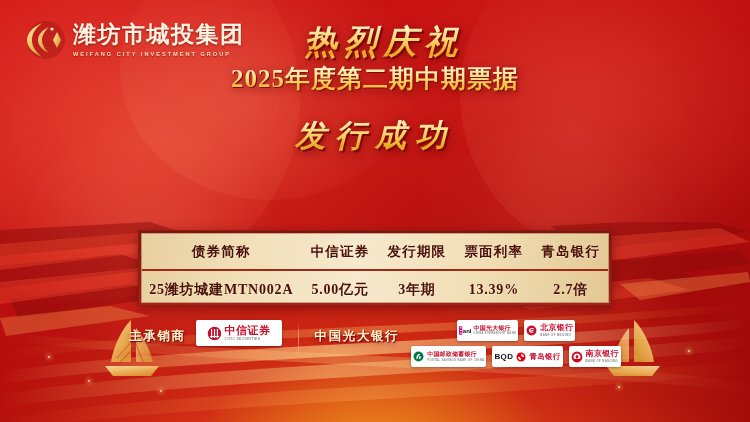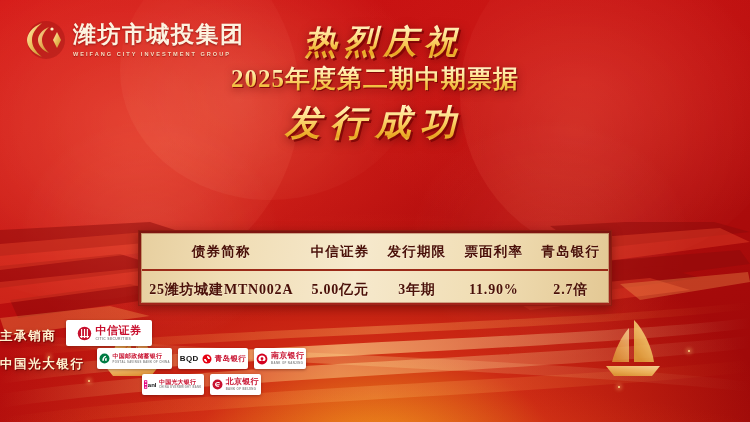--- a/index.html
+++ b/index.html
@@ -106,21 +106,21 @@
     filter: drop-shadow(1.5px 1.5px 0 rgba(125,5,5,.9)) drop-shadow(0 2px 4px rgba(90,0,0,.45));
   }
   .l3 {
     font-family: "Liberation Serif", "DejaVu Serif", serif;
     font-size: 25px; font-weight: 700; letter-spacing: 1px; line-height: 1.3;
     background: linear-gradient(180deg, #fff8dc 0%, #ffe591 40%, #f4c246 66%, #e9ab27 100%);
     -webkit-background-clip: text; background-clip: text;
     color: transparent; -webkit-text-fill-color: transparent;
     filter: drop-shadow(1.5px 1.5px 0 rgba(125,5,5,.9)) drop-shadow(0 2px 4px rgba(90,0,0,.45));
   }
-  .l4 { font-size: 36px; line-height: 1.3; margin-top: 4px; letter-spacing: 9px; }
+  .l4 { font-size: 31px; line-height: 1.3; margin-top: 20px; letter-spacing: 9px; }
   .l5 {
     font-family: "Liberation Serif", "DejaVu Serif", serif;
     font-size: 20px; font-weight: 700; letter-spacing: 0.5px; line-height: 1.3;
     margin-top: 8px;
     background: linear-gradient(180deg, #fffbe8 0%, #ffeaa6 45%, #f7cd5e 100%);
     -webkit-background-clip: text; background-clip: text;
     color: transparent; -webkit-text-fill-color: transparent;
     filter: drop-shadow(1.2px 1.2px 0 rgba(125,5,5,.9)) drop-shadow(0 2px 3px rgba(90,0,0,.45));
   }
 
@@ -160,23 +160,22 @@
   #bond-table .c0 { width: 34%; }
   #bond-table .c1 { width: 17%; }
   #bond-table .c2 { width: 16%; }
   #bond-table .c3 { width: 17%; }
   #bond-table .c4 { width: 16%; }
 
   
   #underwriters {
     position: absolute; left: 0; right: 0; top: 320px; height: 62px;
     z-index: 7;
-    display: flex; align-items: flex-start; justify-content: space-between;
+    display: flex; align-items: flex-start; justify-content: center;
     gap: 0;
-    flex-direction: column;
   }
   .uw-group { display: flex; align-items: flex-start; }
   .uw-label {
     font-family: "Liberation Serif", "DejaVu Serif", serif;
     font-size: 12.5px; font-weight: 700; letter-spacing: 1.6px;
     color: #fff2cf; white-space: nowrap;
     text-shadow: 1px 1px 0 rgba(120,5,5,.8), 0 2px 4px rgba(80,0,0,.5);
     margin-top: 8px;
   }
   .divider {
@@ -359,21 +358,21 @@
             <th class="c2">发行期限</th>
             <th class="c3">票面利率</th>
             <th class="c4">青岛银行</th>
           </tr>
         </thead>
         <tbody>
           <tr>
             <td class="c0">25潍坊城建MTN002A</td>
             <td class="c1">5.00亿元</td>
             <td class="c2">3年期</td>
-            <td class="c3">11.90%</td>
+            <td class="c3">13.39%</td>
             <td class="c4">2.7倍</td>
           </tr>
         </tbody>
       </table>
     </div>
   </div>
 
   <div id="underwriters">
 
     <div class="uw-group">
@@ -394,58 +393,20 @@
       </div>
     </div>
 
     <div class="divider"></div>
 
     <div class="uw-group">
       <div class="uw-label">中国光大银行</div>
 
       <div class="bank-rows">
 
-        <div class="bank-row r1">
-
-          <div class="logo-box lb">
-            <svg class="em" width="11" height="11" viewBox="0 0 20 20">
-              <circle cx="10" cy="10" r="9" fill="#007b43"></circle>
-              <path d="M6,14 C6,9 8,6 12,5 L13,7 C10,8 9,10 9,14 Z" fill="#fff"></path>
-              <path d="M11,14 L14,14 L14,9 L11,10 Z" fill="#fff"></path>
-            </svg>
-            <div class="lb-stack">
-              <div class="lb-cn" style="font-size:6px;letter-spacing:.2px;">中国邮政储蓄银行</div>
-              <div class="lb-en" style="font-size:2.8px;">POSTAL SAVINGS BANK OF CHINA</div>
-            </div>
-          </div>
-
-          <div class="logo-box lb">
-            <div class="lb-cn" style="font-size:8px;color:#111;letter-spacing:.4px;font-family:'Liberation Sans',sans-serif;">BQD</div>
-            <svg class="em" width="10" height="10" viewBox="0 0 20 20">
-              <circle cx="10" cy="10" r="9" fill="#e60012"></circle>
-              <path d="M10,4 C13,4 16,6 16,10 L12,10 C12,8 11,7 10,7 Z" fill="#fff"></path>
-              <path d="M10,16 C7,16 4,14 4,10 L8,10 C8,12 9,13 10,13 Z" fill="#fff"></path>
-            </svg>
-            <div class="lb-cn" style="font-size:7.5px;letter-spacing:.3px;">青岛银行</div>
-          </div>
-
-          <div class="logo-box lb">
-            <svg class="em" width="12" height="12" viewBox="0 0 20 20">
-              <circle cx="10" cy="10" r="9" fill="#d4001f"></circle>
-              <path d="M10,4 C13.5,4 16,6.5 16,10 C16,12 14.5,13.5 12.5,13.5 C11,13.5 10,12.5 10,11 C10,12.5 9,13.5 7.5,13.5 C5.5,13.5 4,12 4,10 C4,6.5 6.5,4 10,4 Z" fill="#fff"></path>
-              <circle cx="10" cy="9.5" r="2.3" fill="#d4001f"></circle>
-            </svg>
-            <div class="lb-stack">
-              <div class="lb-cn" style="font-size:8px;letter-spacing:.3px;">南京银行</div>
-              <div class="lb-en" style="font-size:2.9px;">BANK OF NANJING</div>
-            </div>
-          </div>
-
-        </div>
-
         <div class="bank-row r2">
 
           <div class="logo-box lb">
             <svg class="em" width="12" height="11" viewBox="0 0 22 20">
               <rect x="0" y="2" width="6" height="16" rx="1" fill="#e4007f"></rect>
               <rect x="1.6" y="4" width="3" height="2" fill="#fff"></rect>
               <rect x="1.6" y="9" width="3" height="2" fill="#fff"></rect>
               <rect x="1.6" y="14" width="3" height="2" fill="#fff"></rect>
               <text x="7" y="15" font-size="11" font-weight="700" fill="#111" font-family="'Liberation Sans',sans-serif">ank</text>
             </svg>
@@ -462,18 +423,56 @@
               <rect x="8" y="9" width="6" height="1.4" fill="#fff"></rect>
             </svg>
             <div class="lb-stack">
               <div class="lb-cn" style="font-size:8px;letter-spacing:.3px;">北京银行</div>
               <div class="lb-en" style="font-size:2.9px;">BANK OF BEIJING</div>
             </div>
           </div>
 
         </div>
 
+        <div class="bank-row r1">
+
+          <div class="logo-box lb">
+            <svg class="em" width="11" height="11" viewBox="0 0 20 20">
+              <circle cx="10" cy="10" r="9" fill="#007b43"></circle>
+              <path d="M6,14 C6,9 8,6 12,5 L13,7 C10,8 9,10 9,14 Z" fill="#fff"></path>
+              <path d="M11,14 L14,14 L14,9 L11,10 Z" fill="#fff"></path>
+            </svg>
+            <div class="lb-stack">
+              <div class="lb-cn" style="font-size:6px;letter-spacing:.2px;">中国邮政储蓄银行</div>
+              <div class="lb-en" style="font-size:2.8px;">POSTAL SAVINGS BANK OF CHINA</div>
+            </div>
+          </div>
+
+          <div class="logo-box lb">
+            <div class="lb-cn" style="font-size:8px;color:#111;letter-spacing:.4px;font-family:'Liberation Sans',sans-serif;">BQD</div>
+            <svg class="em" width="10" height="10" viewBox="0 0 20 20">
+              <circle cx="10" cy="10" r="9" fill="#e60012"></circle>
+              <path d="M10,4 C13,4 16,6 16,10 L12,10 C12,8 11,7 10,7 Z" fill="#fff"></path>
+              <path d="M10,16 C7,16 4,14 4,10 L8,10 C8,12 9,13 10,13 Z" fill="#fff"></path>
+            </svg>
+            <div class="lb-cn" style="font-size:7.5px;letter-spacing:.3px;">青岛银行</div>
+          </div>
+
+          <div class="logo-box lb">
+            <svg class="em" width="12" height="12" viewBox="0 0 20 20">
+              <circle cx="10" cy="10" r="9" fill="#d4001f"></circle>
+              <path d="M10,4 C13.5,4 16,6.5 16,10 C16,12 14.5,13.5 12.5,13.5 C11,13.5 10,12.5 10,11 C10,12.5 9,13.5 7.5,13.5 C5.5,13.5 4,12 4,10 C4,6.5 6.5,4 10,4 Z" fill="#fff"></path>
+              <circle cx="10" cy="9.5" r="2.3" fill="#d4001f"></circle>
+            </svg>
+            <div class="lb-stack">
+              <div class="lb-cn" style="font-size:8px;letter-spacing:.3px;">南京银行</div>
+              <div class="lb-en" style="font-size:2.9px;">BANK OF NANJING</div>
+            </div>
+          </div>
+
+        </div>
+
       </div>
     </div>
 
   </div>
 
 </div>
 
 </body></html>

